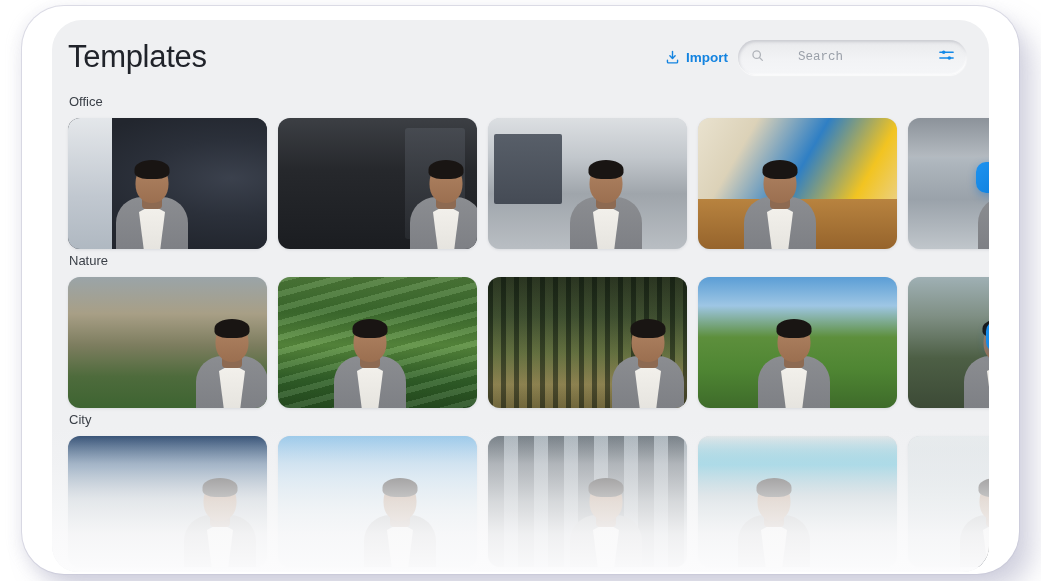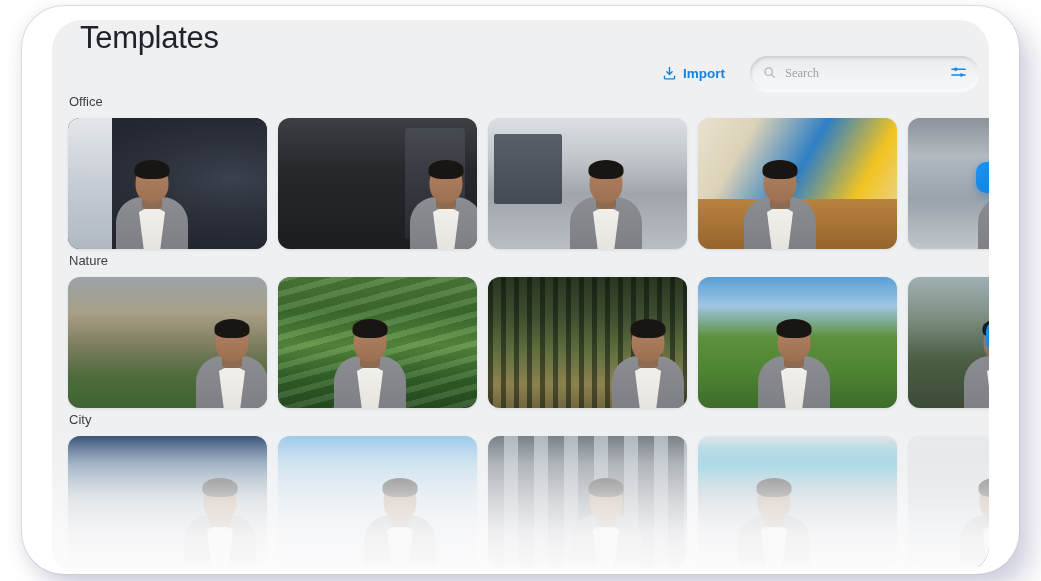--- a/index.html
+++ b/index.html
@@ -27,41 +27,40 @@
     left: 30px; top: 14px;
     width: 937px; height: 552px;
     background: #eff0f2;
     border-radius: 30px 30px 26px 26px;
     overflow: hidden;
   }
 
   
   #app-header {
     position: absolute;
-    left: 12px; top: 0;
+    left: 0; top: 0;
     width: 937px; height: 74px;
     display: flex;
-    align-items: flex-start;
+    align-items: center;
     padding: 0 22px 0 16px;
     box-sizing: border-box;
-    flex-direction: column;
   }
   #page-title {
     font-size: 31px;
     font-weight: 400;
     color: #20232a;
     letter-spacing: -0.3px;
     margin: 0;
     flex: 0 0 auto;
   }
   #header-tools {
     margin-left: auto;
     display: flex;
     align-items: center;
-    gap: 23px;
+    gap: 8px;
   }
   #import-button {
     display: flex;
     align-items: center;
     gap: 6px;
     color: #1383e0;
     font-size: 13.5px;
     font-weight: 600;
     cursor: pointer;
     background: none;
@@ -84,24 +83,25 @@
     align-items: center;
     padding: 0 12px 0 13px;
     box-sizing: border-box;
   }
   #search-icon { flex:0 0 auto; margin-right:7px; opacity:.55; }
   #search-input {
     flex: 1 1 auto;
     border: none;
     outline: none;
     background: transparent;
-    font-family: Liberation Serif, serif;
+    font-family: Liberation Mono, monospace;
     font-size: 12.5px;
     color: #5b6068;
     min-width: 0;
+    margin-left: 25px;
   }
   #search-input::placeholder { color: #9aa0a9; }
   #filter-button {
     flex: 0 0 auto;
     background: none; border: none; padding: 0;
     cursor: pointer; display:flex; align-items:center;
   }
 
   
   #sections {

